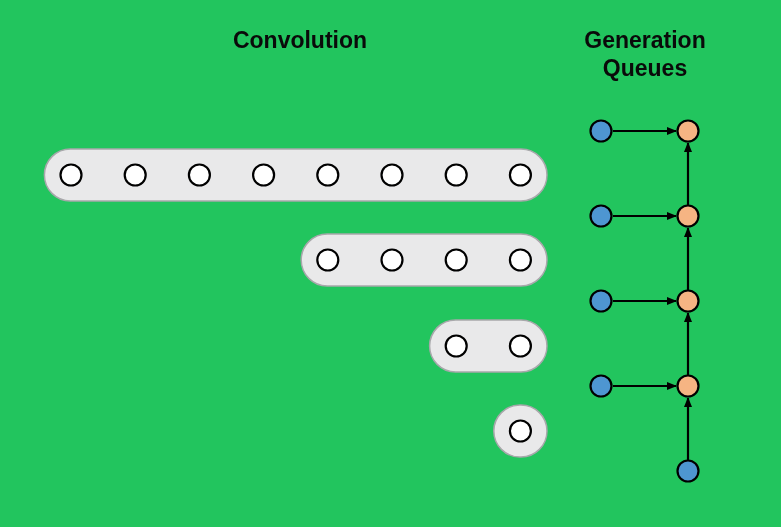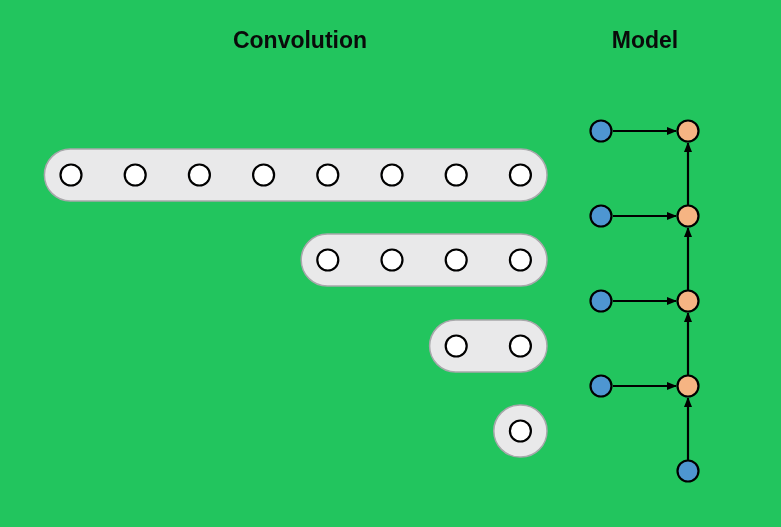--- a/index.html
+++ b/index.html
@@ -37,21 +37,22 @@
 </head>
 <body>
 
 <div class="canvas">
 
   <div class="title title-left">
     <div>Convolution</div>
   </div>
 
   <div class="title title-right">
-    <div>Model</div>
+    <div>Generation</div>
+    <div>Queues</div>
   </div>
 
   <svg id="diagram-svg" class="diagram" width="781" height="527">
       <defs>
         <marker id="arrowhead" markerWidth="10" markerHeight="8" refX="9" refY="4" orient="auto" markerUnits="userSpaceOnUse">
           <polygon points="0 0, 10 4, 0 8" fill="#000000"></polygon>
         </marker>
       </defs>
       <rect x="44.39999999999998" y="149" width="502.6" height="52" rx="26" ry="26" fill="#e9e9ea" stroke="#a8a8ab" stroke-width="1.5"></rect>
       <circle cx="70.99999999999997" cy="175" r="10.5" fill="#ffffff" stroke="#000000" stroke-width="2.2"></circle>

